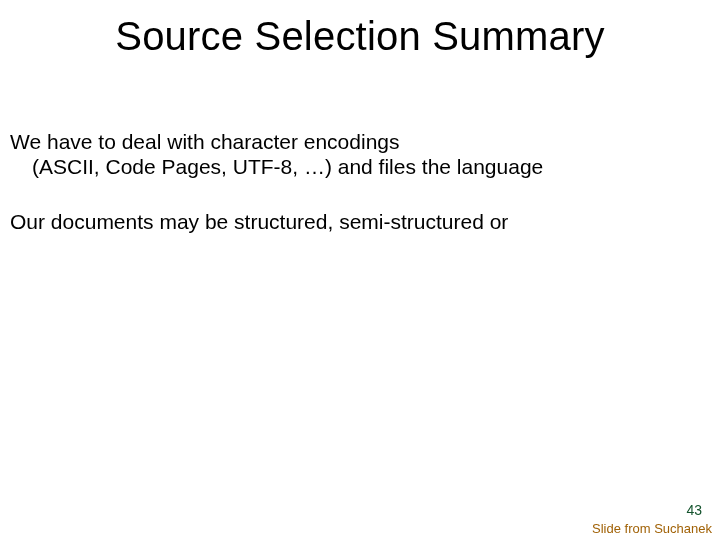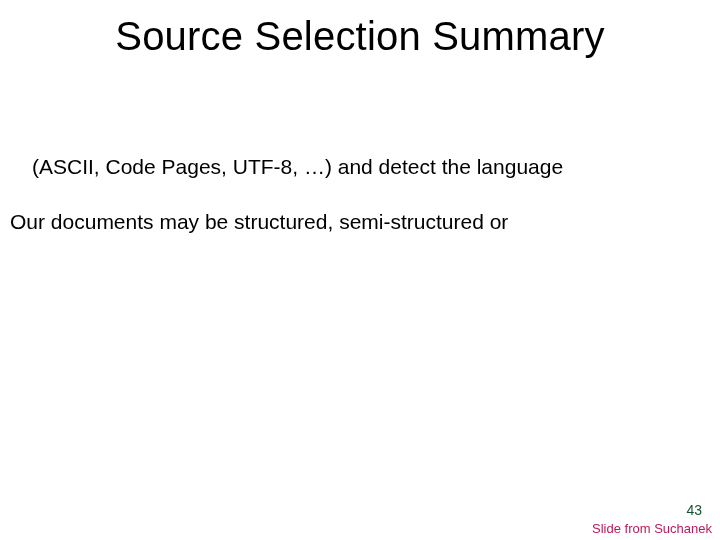--- a/index.html
+++ b/index.html
@@ -47,33 +47,33 @@
     bottom: 22px;
     right: 18px;
     font-size: 14px;
     color: #14532d;
   }
   .credit {
     position: absolute;
     bottom: 4px;
     right: 8px;
     font-size: 13px;
-    color: #be185d;
+    color: #a16207;
   }
 </style>
 </head>
 <body>
 
 <div class="slide">
   <h1 class="title">Source Selection Summary</h1>
 
   <div class="body">
     <div class="para">
-      <br>
-      <span class="line2">(ASCII, Code Pages, UTF-8, …) and detect the language</span>
+      <span>We have to deal with character  encodings</span><br>
+      <span class="line2">(ASCII, Code Pages, UTF-8, …) and files the language</span>
     </div>
     <div class="para">
       <span>Our documents may be structured, semi-structured or</span><br>
     </div>
   </div>
 
   <div class="page-num">43</div>
   <div class="credit">Slide from Suchanek</div>
 </div>
 

